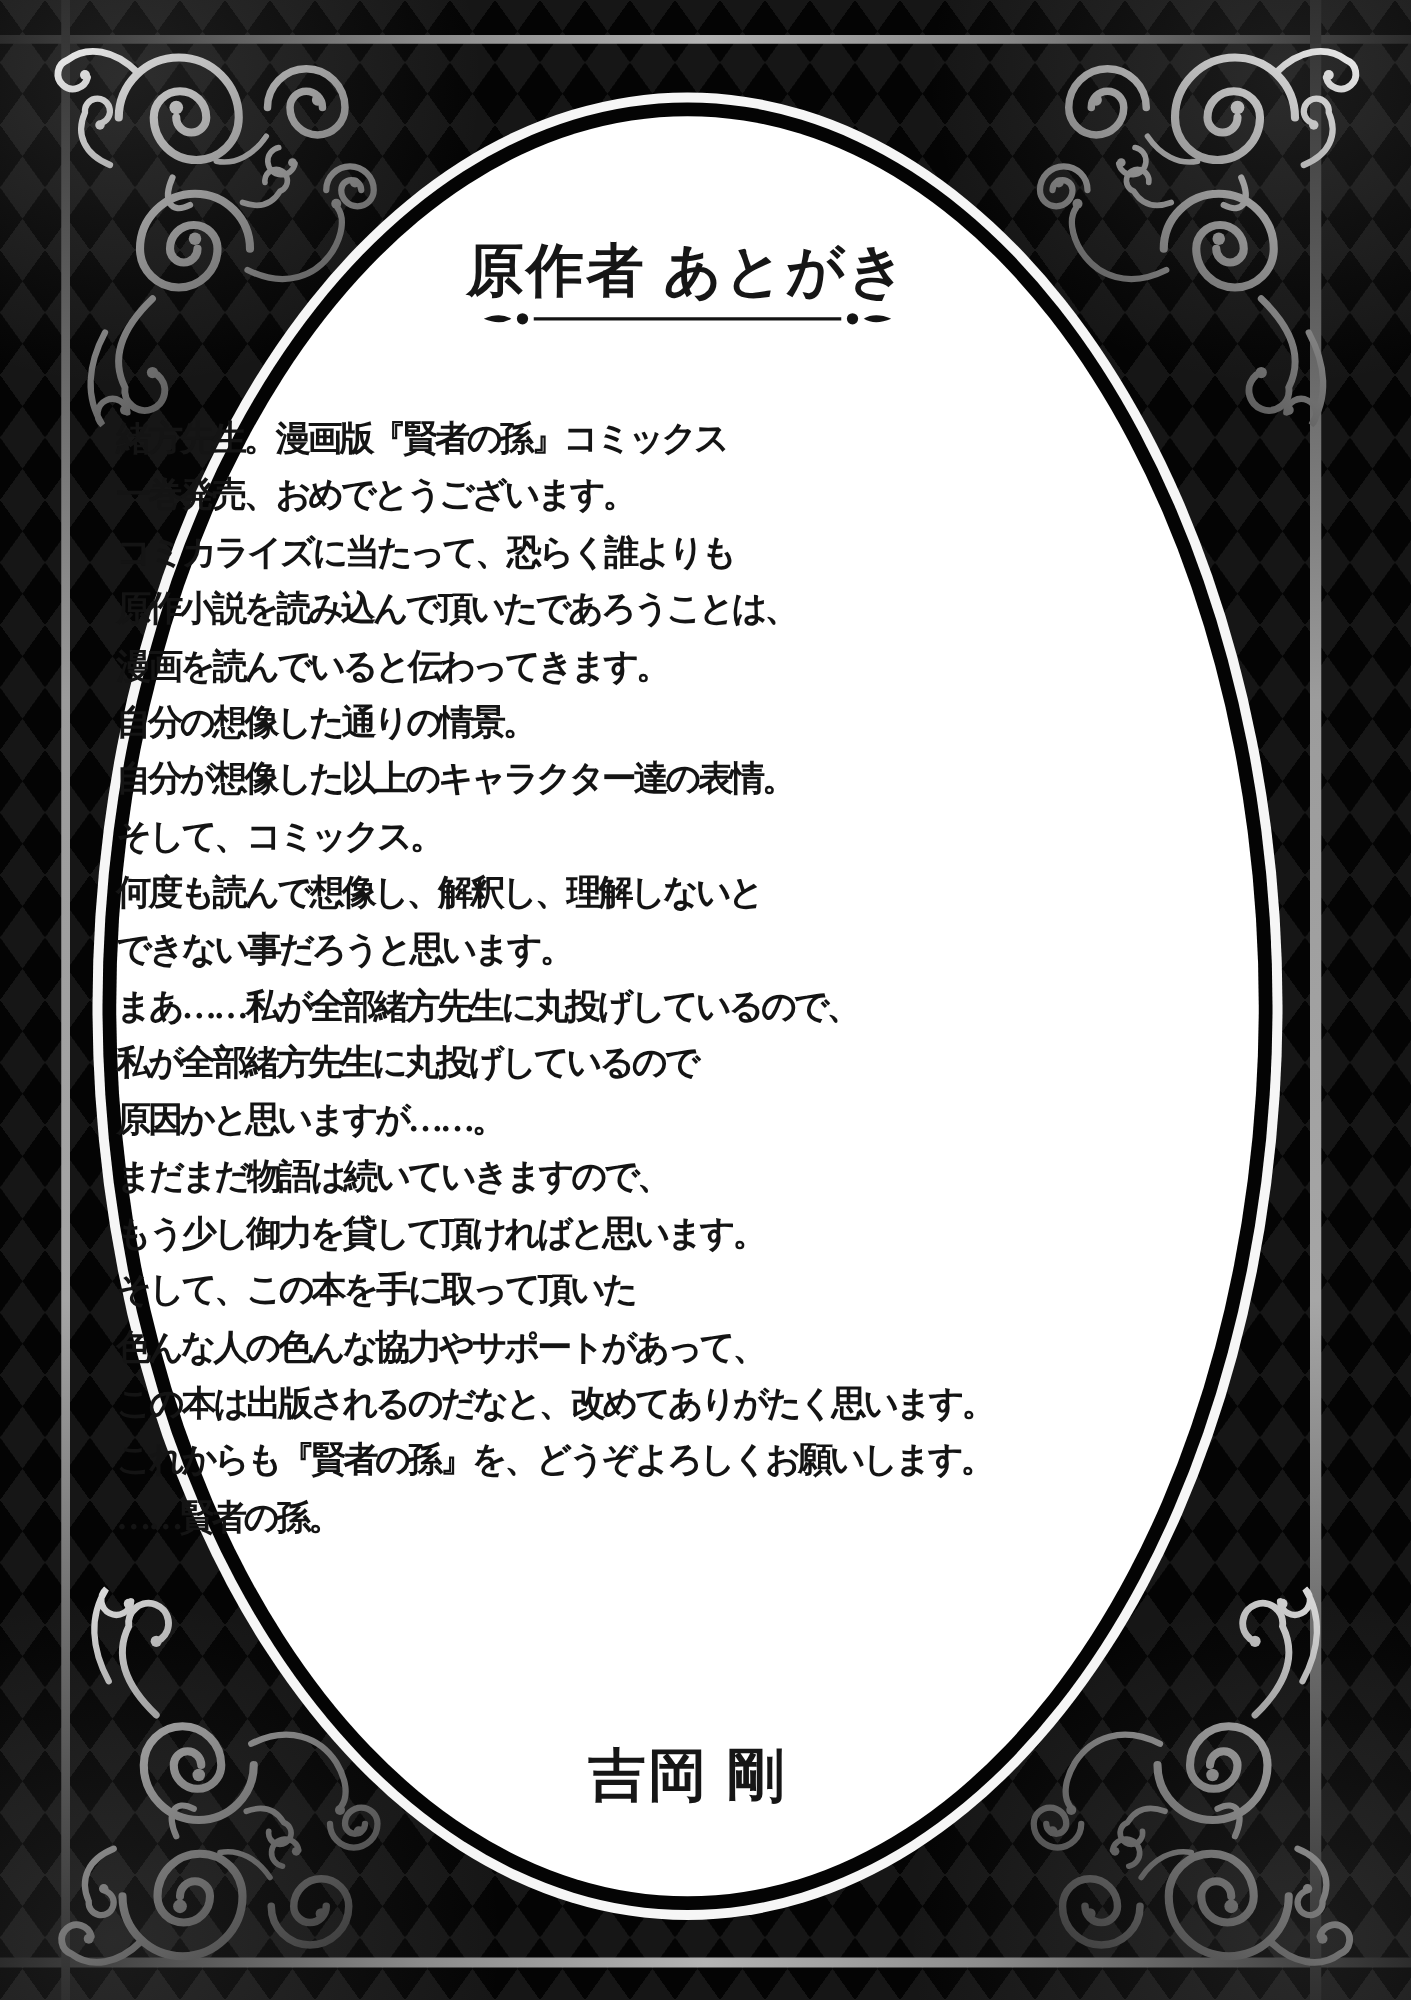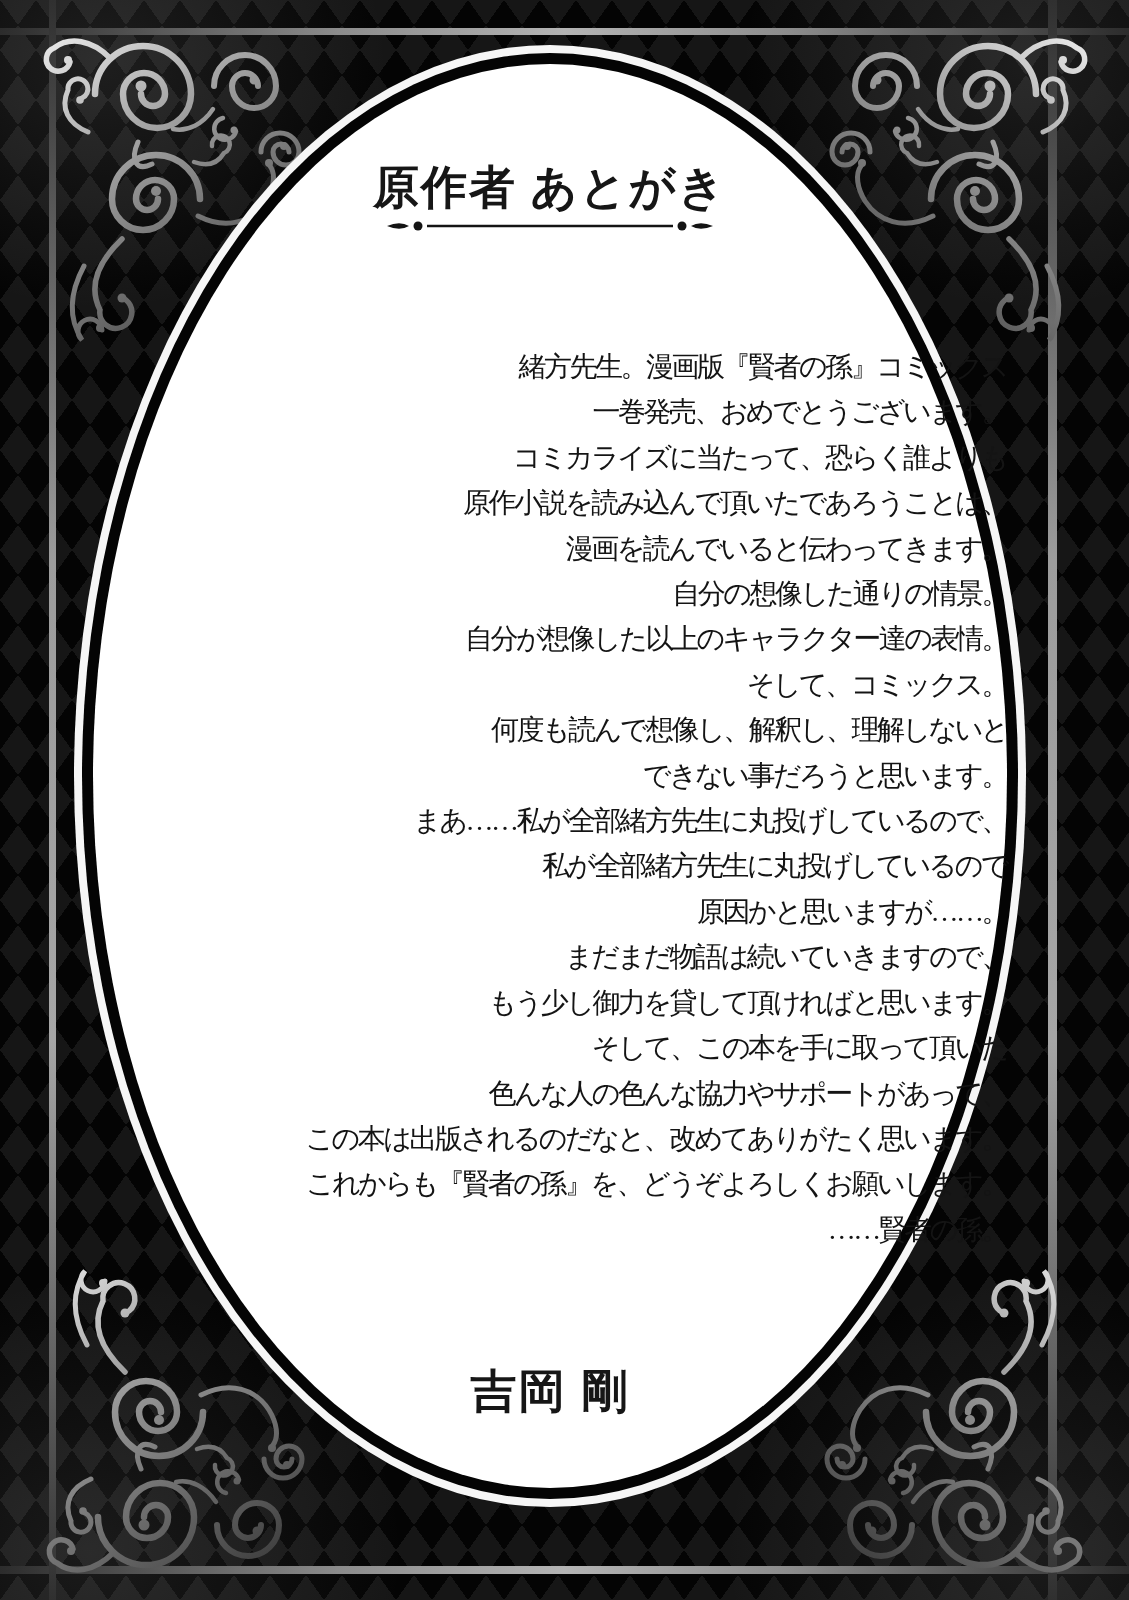--- a/index.html
+++ b/index.html
@@ -22,32 +22,32 @@
   .frame.top{top:28px;}
   .frame.bottom{top:1566px;height:8px;}
   .frame.left{left:49px;}
   .frame.right{left:1048px;width:9px;}
   .flourish{position:absolute;z-index:2;}
   .fl-tl{left:18px;top:14px;width:292px;height:345px;}
   .fl-tr{right:16px;top:14px;width:292px;height:345px;transform:scaleX(-1);}
   .fl-bl{left:8px;top:1252px;width:318px;height:345px;transform:scaleY(-1);}
   .fl-br{right:8px;top:1252px;width:318px;height:345px;transform:scale(-1,-1);}
   .oval{
-    position:absolute;z-index:3;left:93px;top:64px;width:914px;height:1424px;
+    position:absolute;z-index:3;left:93px;top:93px;width:914px;height:1424px;
     background:#ffffff;border-radius:50%;
     box-shadow:0 0 0 11px #040404, 0 0 0 19px #f6f6f6;
   }
   .oval-title{
     position:absolute;top:96px;left:0;width:100%;text-align:center;
     font-size:46px;line-height:56px;letter-spacing:2px;color:#161616;font-weight:600;
   }
   .divider{position:absolute;top:154px;left:50%;margin-left:-165px;width:330px;height:16px;}
   .body-text{
-    position:absolute;top:236px;left:0;width:100%;text-align:right;
-    color:#141414;font-size:28px;line-height:45.4px;letter-spacing:-2.5px;font-weight:400;margin-top:44px;
+    position:absolute;top:236px;left:0;width:100%;text-align:left;
+    color:#141414;font-size:28px;line-height:45.4px;letter-spacing:-2.5px;font-weight:700;
   }
   .sig{position:absolute;left:0;width:100%;text-align:center;color:#161616;
        font-family:"Liberation Sans","DejaVu Sans",sans-serif;}
   .sig-date{top:1266px;font-size:30px;line-height:34px;letter-spacing:1px;font-weight:600;}
   .sig-name{top:1300px;font-size:46px;line-height:54px;letter-spacing:2px;font-weight:700;}
 </style>
 </head>
 <body>
 
 <svg width="0" height="0" style="position:absolute" aria-hidden="true">

